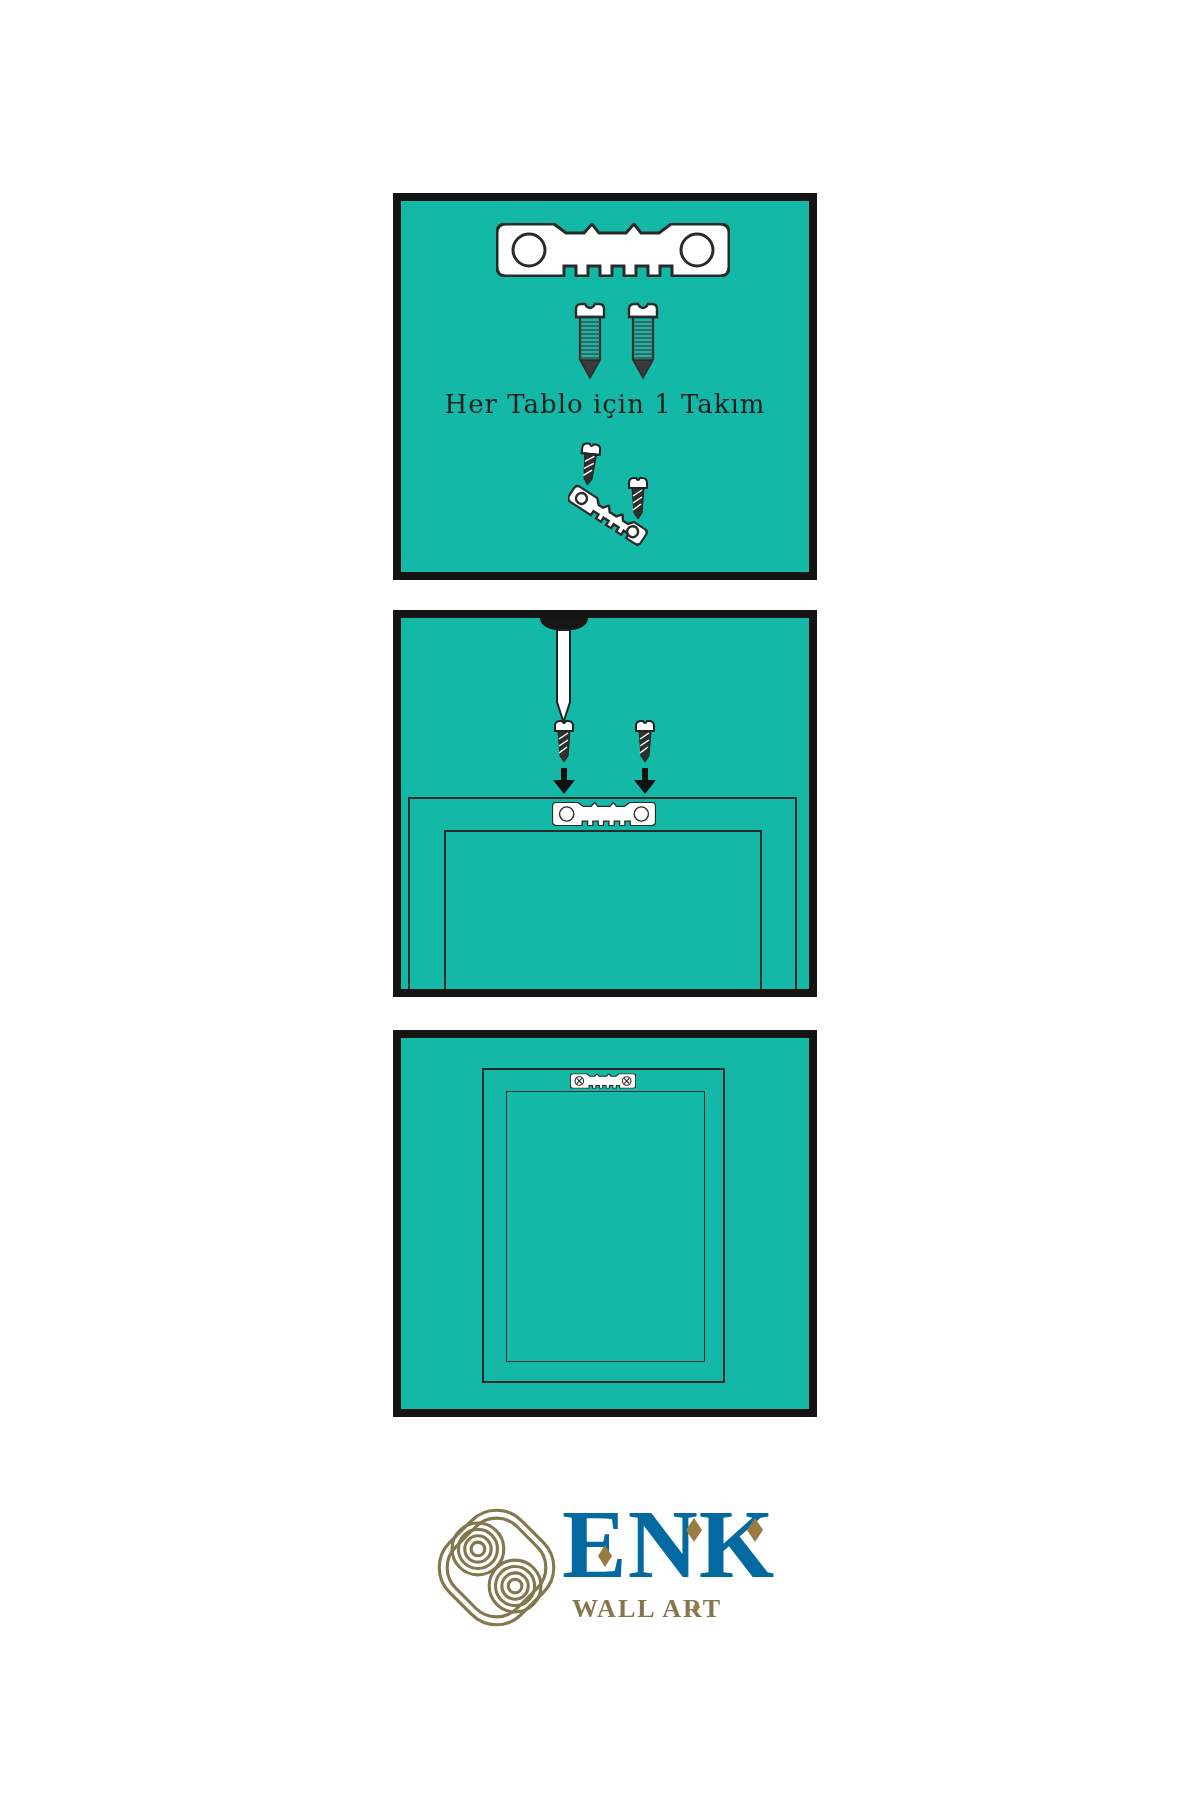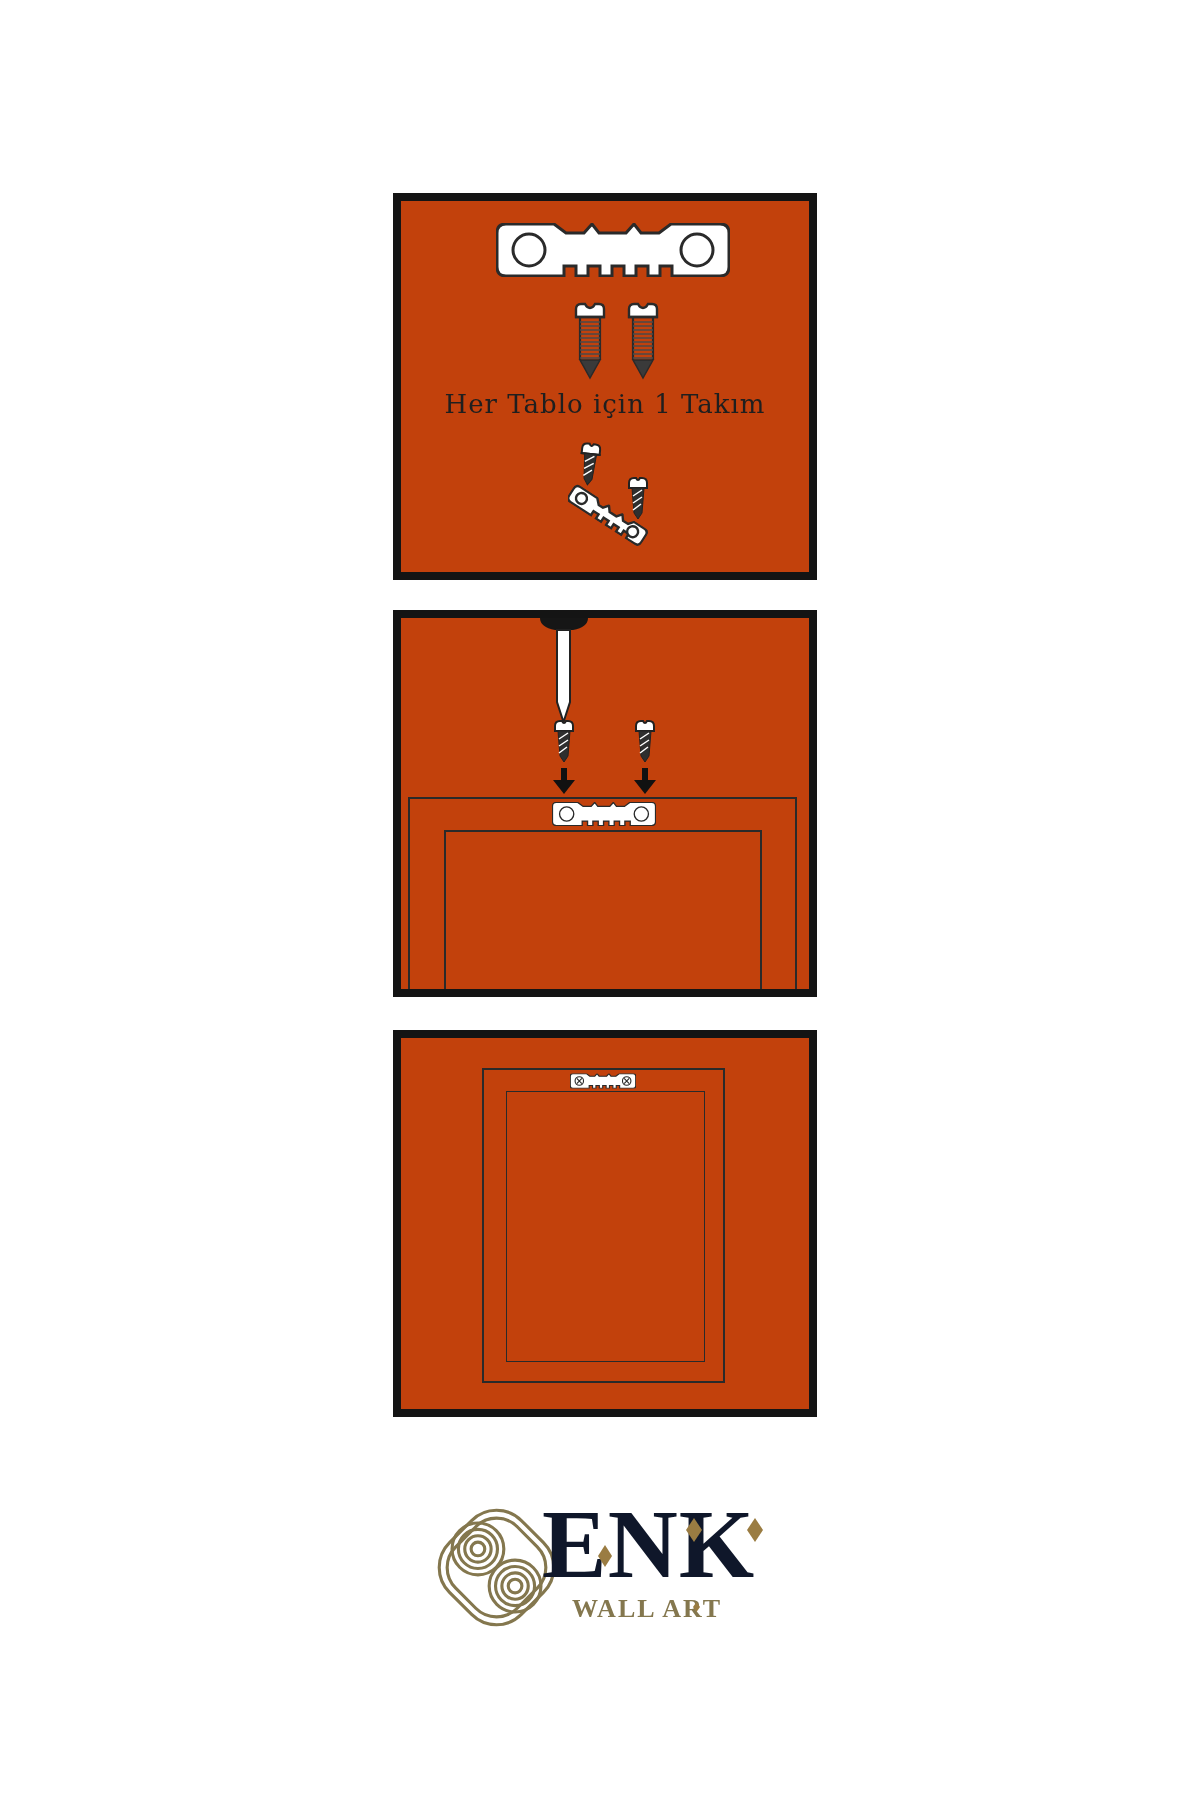--- a/index.html
+++ b/index.html
@@ -5,40 +5,40 @@
   html,body{margin:0;padding:0;}
   body{
     width:1200px;height:1800px;position:relative;overflow:hidden;
     background:#ffffff;
     font-family:"Liberation Sans",sans-serif;
   }
   .abs{position:absolute;}
   
   .panel{
     position:absolute;left:393px;width:424px;height:387px;
-    border:8px solid #141414;background:#c2410c;box-sizing:border-box;
+    border:8px solid #141414;background:#14b8a6;box-sizing:border-box;
   }
   #panel-kit{top:193px;}
   #panel-mount{top:610px;}
   #panel-hang{top:1030px;}
   .panel-inner{position:relative;width:100%;height:100%;overflow:hidden;}
   .caption{
     position:absolute;left:0;top:188px;width:100%;text-align:center;
     font-family:"DejaVu Serif","Liberation Serif",serif;
     font-size:26px;font-weight:400;letter-spacing:1px;color:#1f1f1f;
     white-space:nowrap;
   }
   
   .rect-line{position:absolute;border:2px solid #2a2a2a;box-sizing:border-box;background:transparent;}
   .no-bottom{border-bottom:none;}
   
   .brand-name{
-    position:absolute;left:542px;top:1496px;
+    position:absolute;left:562px;top:1496px;
     font-family:"Liberation Serif",serif;font-weight:700;
-    font-size:97px;line-height:97px;letter-spacing:1px;color:#0f172a;
+    font-size:97px;line-height:97px;letter-spacing:1px;color:#0369a1;
   }
   .brand-sub{
     position:absolute;left:572px;top:1593px;
     font-family:"Liberation Serif",serif;font-weight:700;
     font-size:26px;line-height:31px;letter-spacing:2px;color:#84774e;
     white-space:nowrap;
   }
   .diamond{
     position:absolute;background:#9a7c42;
     clip-path:polygon(50% 0,100% 50%,50% 100%,0 50%);

